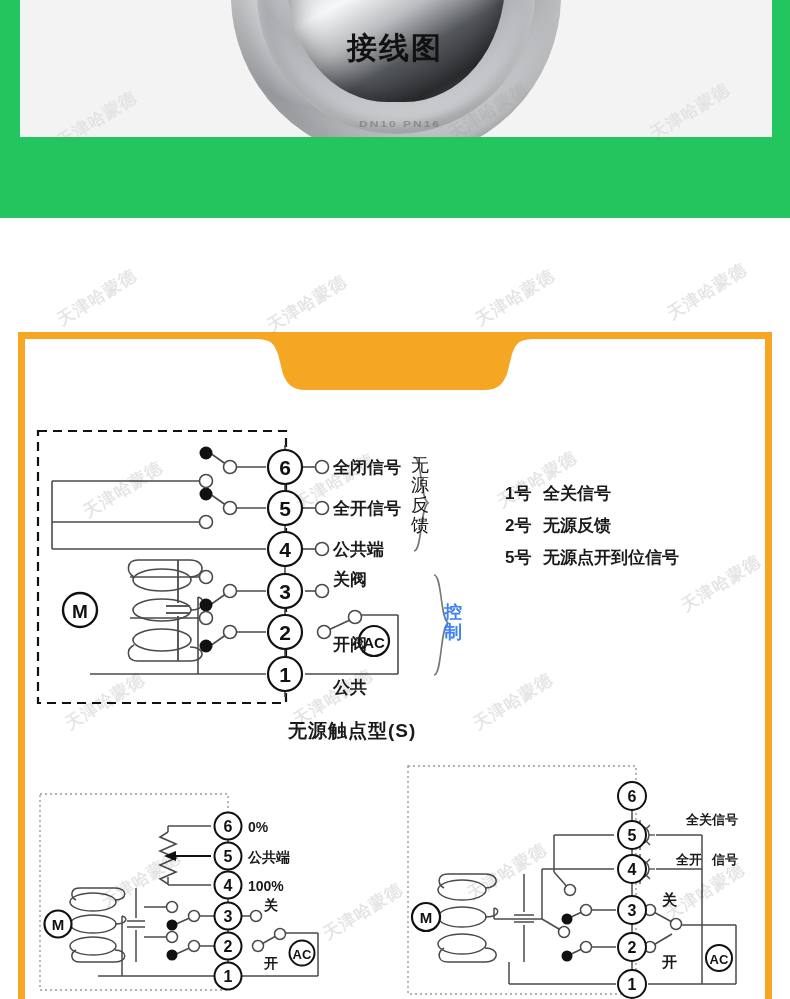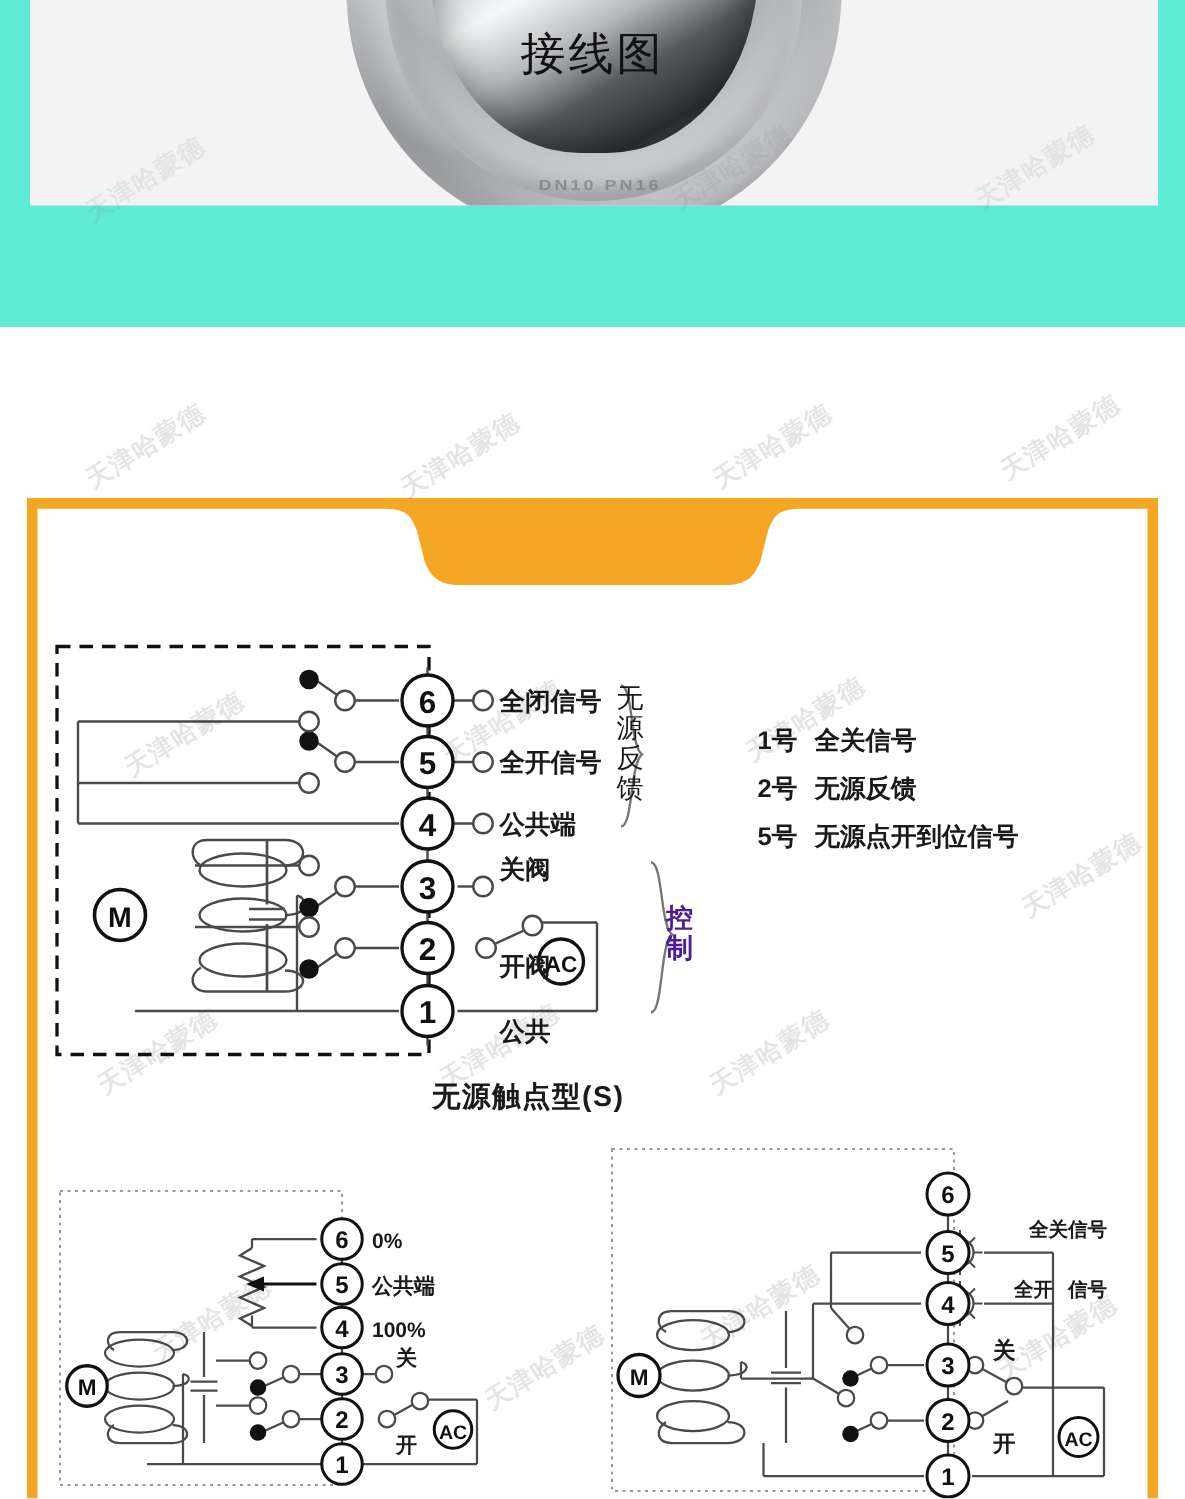--- a/index.html
+++ b/index.html
@@ -7,21 +7,21 @@
     width: 790px; height: 999px;
     font-family: "Liberation Sans", "DejaVu Sans", sans-serif;
     background: #ffffff;
     overflow: hidden;
   }
   #page { position: relative; width: 790px; height: 999px; background: #fff; }
 
   
   .photo-band {
     position: absolute; left: 0; top: 0; width: 790px; height: 218px;
-    background: #5eead4;
+    background: #22c55e;
   }
   .photo-inner {
     position: absolute; left: 20px; top: -300px; width: 752px; height: 437px;
     background: #f3f3f3; overflow: hidden;
   }
   .valve {
     position: absolute; left: 50%; top: 130px; transform: translateX(-50%);
     width: 330px; height: 340px;
   }
   .valve-ring {
@@ -59,24 +59,24 @@
   
   .section {
     position: absolute; left: 18px; top: 332px; width: 754px; height: 667px;
     border: 7px solid #F5A623; border-bottom: none; background: #fff;
   }
   .tab-wrap {
     position: absolute; left: 18px; top: 332px; width: 754px; height: 58px;
     pointer-events: none;
   }
   .tab-title {
-    position: absolute; left: 50%; top: 8px; transform: translateX(-50%);
+    position: absolute; left: 50%; top: 20px; transform: translateX(-50%);
     width: 236px; height: 56px;
     display: flex; align-items: center; justify-content: center;
-    font-size: 30px; font-weight: normal; color: #111; letter-spacing: 2px;
+    font-size: 30px; font-weight: bold; color: #111; letter-spacing: 2px;
     z-index: 3;
   }
 
   
   .legend {
     position: absolute; left: 505px; top: 482px; width: 250px;
   }
   .legend-row {
     display: flex; align-items: baseline; margin-bottom: 9px;
     font-size: 17px; color: #1a1a1a; font-weight: 600; white-space: nowrap;
@@ -273,21 +273,21 @@
       <g fill="none" stroke="#777" stroke-width="1.6">
         <path d="M384,32 C392,32 390,72 398,78 C390,84 392,126 384,126"></path>
         <path d="M404,150 C412,150 410,192 418,198 C410,204 412,250 404,250"></path>
       </g>
     </svg>
   </div>
 
   <div style="position:absolute;left:408px;top:455px;width:24px;font-size:18px;
               font-weight:normal;color:#1a1a1a;line-height:1.12;text-align:center;">无源反馈</div>
   <div style="position:absolute;left:441px;top:602px;width:24px;font-size:18px;
-              font-weight:bold;color:#4c1d95;line-height:1.12;text-align:center;">控制</div>
+              font-weight:bold;color:#3b82f6;line-height:1.12;text-align:center;">控制</div>
 
   <div class="legend">
     <div class="legend-row">
       <span class="legend-num">1号</span>
       <span>全关信号</span>
     </div>
     <div class="legend-row">
       <span class="legend-num">2号</span>
       <span>无源反馈</span>
     </div>

